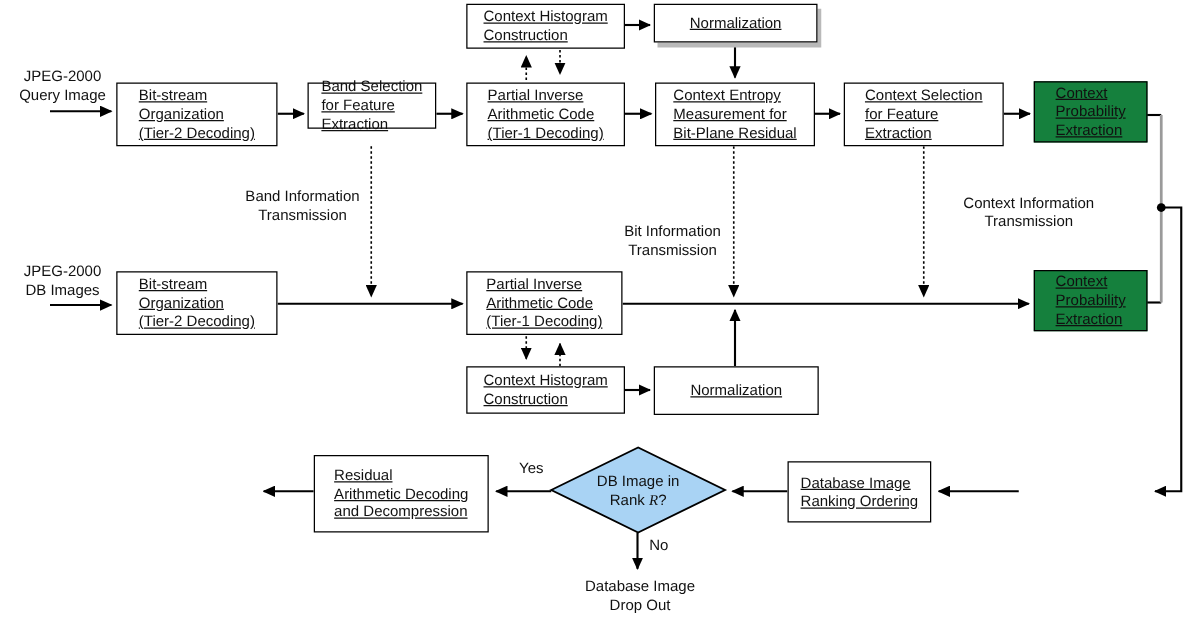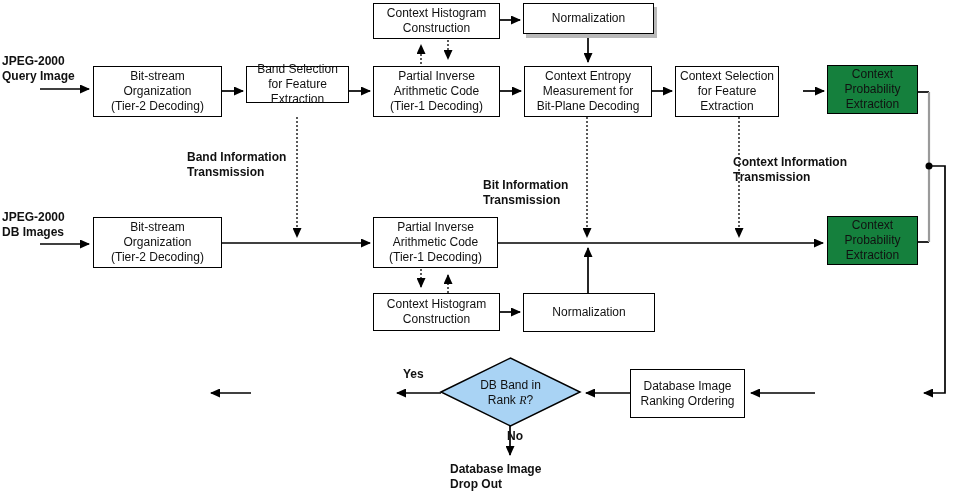--- a/index.html
+++ b/index.html
@@ -4,29 +4,28 @@
 <style>
   html,body{margin:0;padding:0;background:#ffffff;}
   #stage{
     position:relative;width:956px;height:497px;background:#ffffff;
     font-family:"Liberation Sans","DejaVu Sans",sans-serif;
     color:#111;overflow:hidden;
   }
   #wires{position:absolute;left:0;top:0;width:956px;height:497px;}
   .node{
     position:absolute;box-sizing:border-box;border:1.5px solid #000;background:#ffffff;
-    display:flex;align-items:center;justify-content:center;text-align:center;
-    font-size:12px;line-height:1.24;white-space:pre-line;letter-spacing:0;
+    display:flex;align-items:center;justify-content:center;text-align:left;
+    font-size:12px;line-height:1.24;white-space:pre-line;letter-spacing:0;text-decoration:underline;
   }
   .node.hl{background:#15803d;}
   .node.shadow{box-shadow:3px 4px 0 #b9b9b9;}
   .lbl{
-    position:absolute;font-size:12px;line-height:1.28;
+    position:absolute;text-align:center;font-size:12px;line-height:1.28;
     white-space:pre-line;
-    font-weight:bold;
   }
   .diamond-text{
     position:absolute;text-align:center;font-size:12px;line-height:1.28;
     display:flex;flex-direction:column;align-items:center;justify-content:center;
   }
   .var{font-style:italic;font-family:"Liberation Serif","DejaVu Serif",serif;}
 </style>
 </head>
 <body>
 
@@ -91,53 +90,56 @@
 Organization
 (Tier-2 Decoding)</div>
   <div class="node" style="left:246px;top:66px;width:103px;height:37px;">Band Selection
 for Feature
 Extraction</div>
   <div class="node" style="left:373px;top:66px;width:127px;height:51px;">Partial Inverse
 Arithmetic Code
 (Tier-1 Decoding)</div>
   <div class="node" style="left:524px;top:66px;width:128px;height:51px;">Context Entropy
 Measurement for
-Bit-Plane Decoding</div>
-  <div class="node" style="left:675px;top:66px;width:104px;height:51px;">Context Selection
+Bit-Plane Residual</div>
+  <div class="node" style="left:675px;top:66px;width:128px;height:51px;">Context Selection
 for Feature
 Extraction</div>
   <div class="node hl" style="left:827px;top:65px;width:91px;height:49px;">Context
 Probability
 Extraction</div>
 
   <div class="lbl" style="left:187px;top:150px;width:110px;">Band Information
 Transmission</div>
   <div class="lbl" style="left:483px;top:150px;width:110px;margin-top:28px;">Bit Information
 Transmission</div>
-  <div class="lbl" style="left:733px;top:155px;width:120px;">Context Information
+  <div class="lbl" style="left:763px;top:155px;width:120px;">Context Information
 Transmission</div>
 
   <div class="node" style="left:93px;top:217px;width:129px;height:51px;">Bit-stream
 Organization
 (Tier-2 Decoding)</div>
   <div class="node" style="left:373px;top:217px;width:125px;height:51px;">Partial Inverse
 Arithmetic Code
 (Tier-1 Decoding)</div>
   <div class="node hl" style="left:827px;top:216px;width:91px;height:49px;">Context
 Probability
 Extraction</div>
 
   <div class="node" style="left:373px;top:293px;width:127px;height:38px;">Context Histogram
 Construction</div>
   <div class="node" style="left:523px;top:293px;width:132px;height:39px;">Normalization</div>
 
+  <div class="node" style="left:251px;top:364px;width:140px;height:62px;">Residual
+Arithmetic Decoding
+and Decompression</div>
   <div class="lbl" style="left:403px;top:367px;width:44px;">Yes</div>
 
   <div class="diamond-text" style="left:446px;top:375px;width:129px;height:36px;">
-    <span>DB Band in</span>
+    <span>DB Image in</span>
     <span><span>Rank </span><span class="var">R</span><span>?</span></span>
   </div>
 
   <div class="lbl" style="left:507px;top:429px;width:40px;">No</div>
   <div class="lbl" style="left:450px;top:462px;width:124px;">Database Image
 Drop Out</div>
 
   <div class="node" style="left:630px;top:369px;width:115px;height:49px;">Database Image
 Ranking Ordering</div>
 

